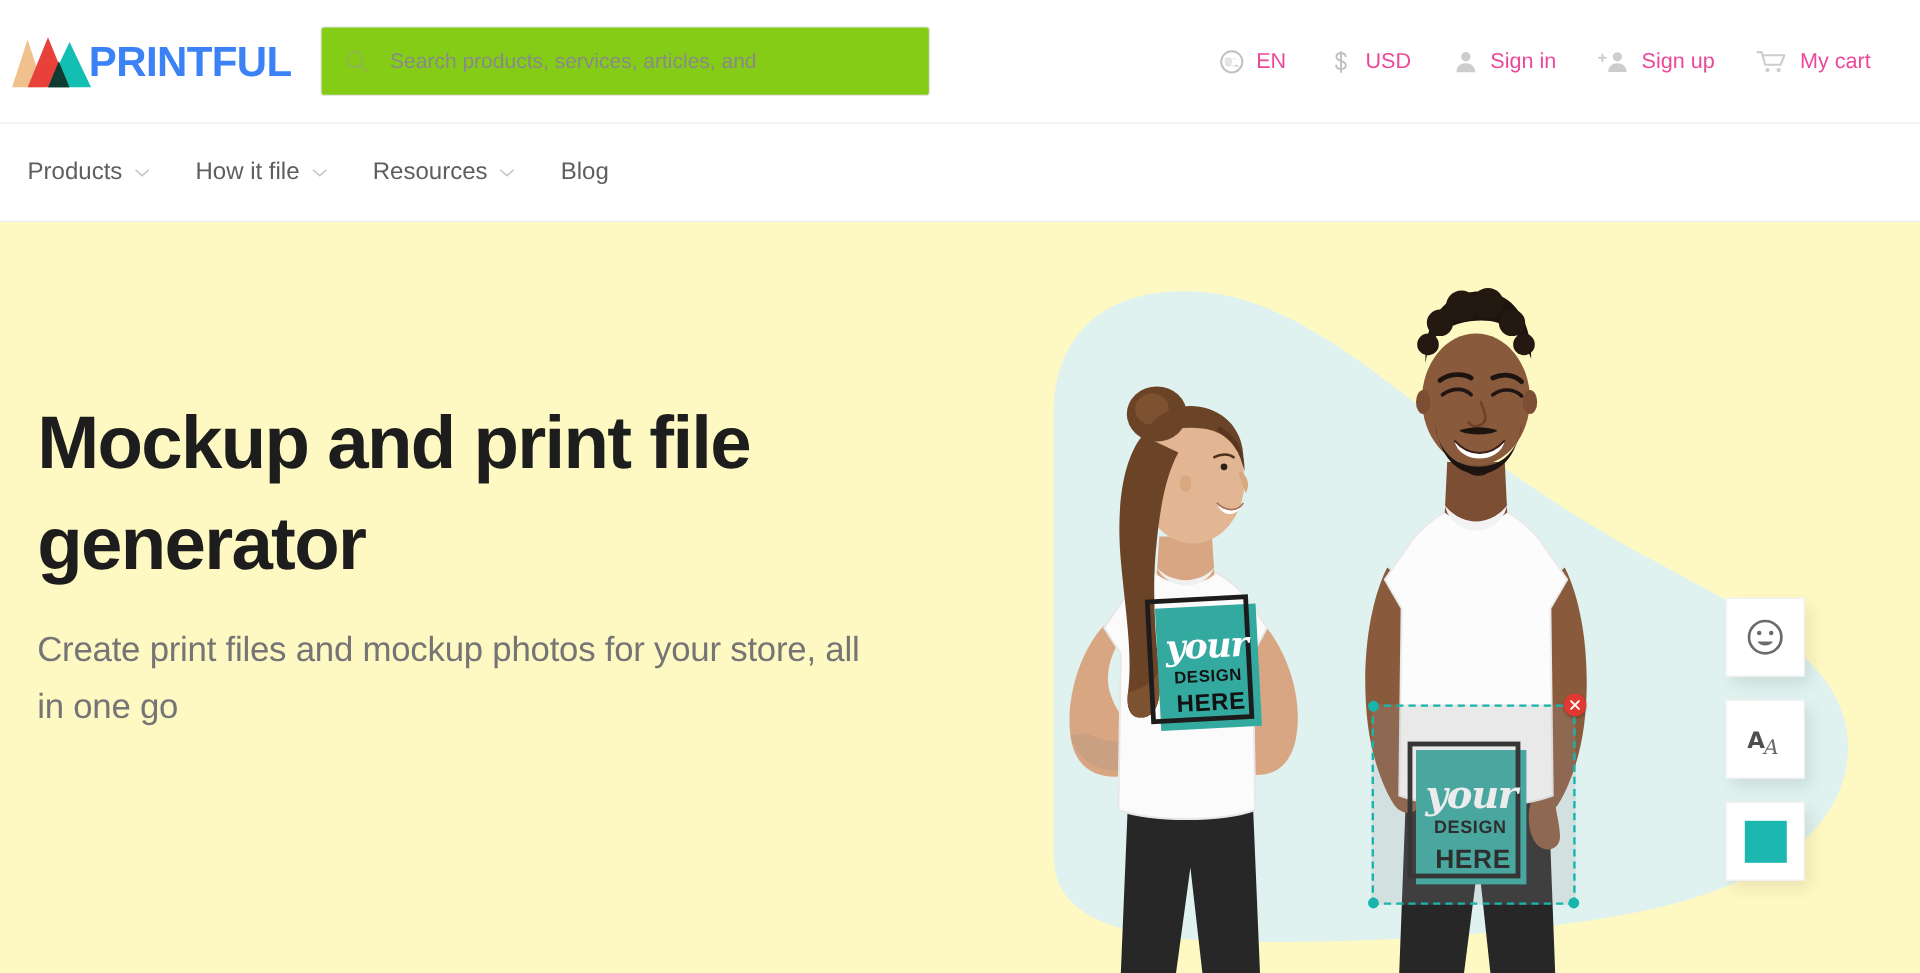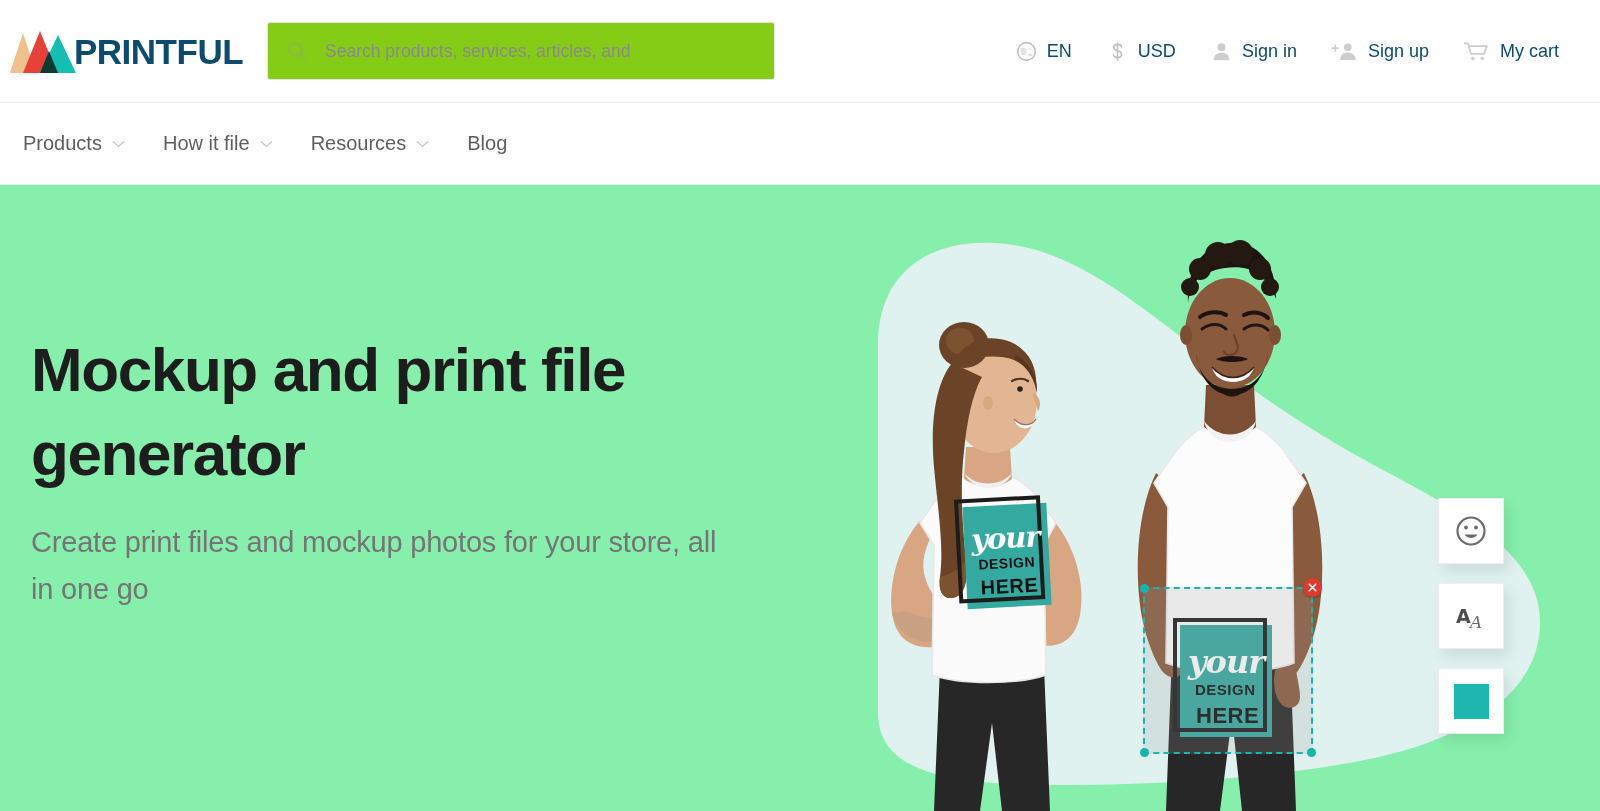--- a/index.html
+++ b/index.html
@@ -29,21 +29,21 @@
     margin-left: 10px;
     height: 48px;
     cursor: pointer;
     user-select: none;
   }
   .logo-mark { width: 66px; height: 44px; display: block; }
   .logo-word {
     font-size: 35px;
     font-weight: 700;
     letter-spacing: -0.5px;
-    color: #0c4a6e;
+    color: #3b82f6;
     font-family: "Liberation Sans", sans-serif;
     line-height: 1;
     margin-left: -2px;
   }
 
   
   .search-wrap {
     margin-left: 24px;
     width: 508px;
     height: 58px;
@@ -76,21 +76,21 @@
     display: flex;
     align-items: center;
     gap: 0px;
   }
   .util-item {
     display: flex;
     align-items: center;
     gap: 9px;
     padding: 6px 17px;
     cursor: pointer;
-    color: #0c4a6e;
+    color: #ec4899;
     font-size: 18px;
     white-space: nowrap;
   }
   .util-ico { width: 23px; height: 23px; flex: 0 0 auto; opacity: .62; }
   .util-ico.wide { width: 28px; }
 
   
   .mainnav {
     height: 82px;
     background: #fff;
@@ -109,21 +109,21 @@
     cursor: pointer;
     white-space: nowrap;
     justify-content: flex-end;
   }
   .chev { width: 13px; height: 8px; opacity: .55; flex: 0 0 auto; }
 
   
   .hero {
     position: relative;
     height: 626px;
-    background: #86efac;
+    background: #fef9c3;
     overflow: hidden;
   }
   .hero-copy {
     position: absolute;
     left: 31px;
     top: 143px;
     width: 700px;
   }
   .hero-title {
     font-size: 62px;

